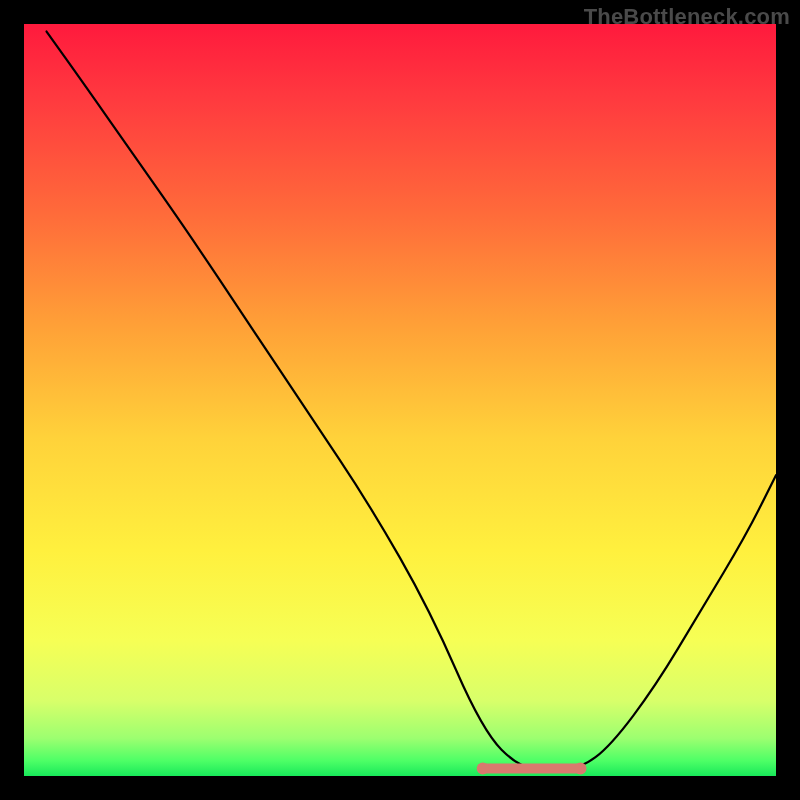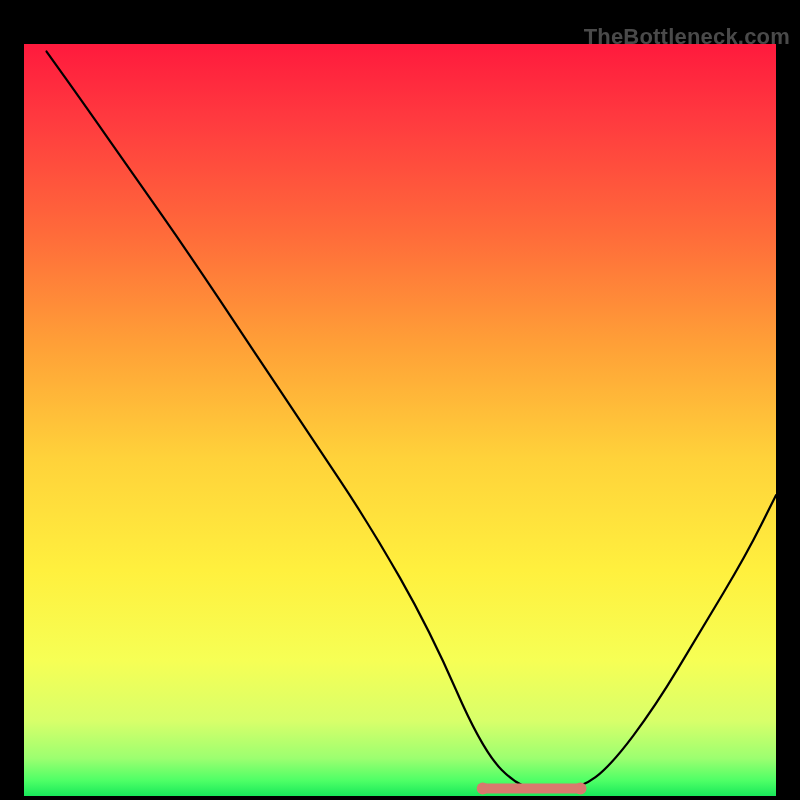--- a/index.html
+++ b/index.html
@@ -11,21 +11,20 @@
     overflow: hidden;
     font-family: Arial, Helvetica, sans-serif;
   }
   .frame {
     position: absolute;
     left: 0;
     top: 0;
     width: 800px;
     height: 644px;
     background: #000;
-    margin-top: 20px;
   }
   .plot {
     position: absolute;
     left: 24px;
     top: 24px;
     width: 752px;
     height: 752px;
     
     background: linear-gradient(
       to bottom,

